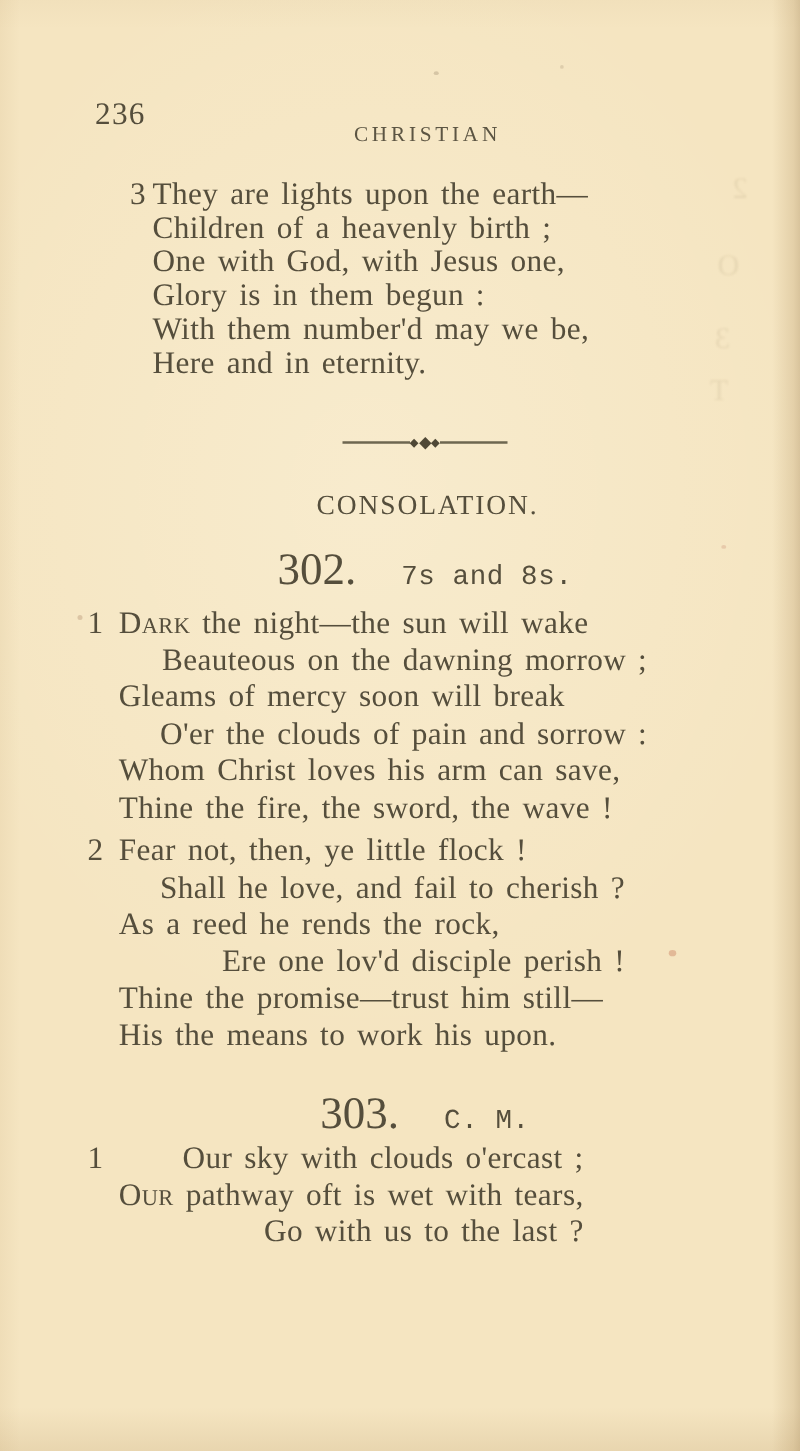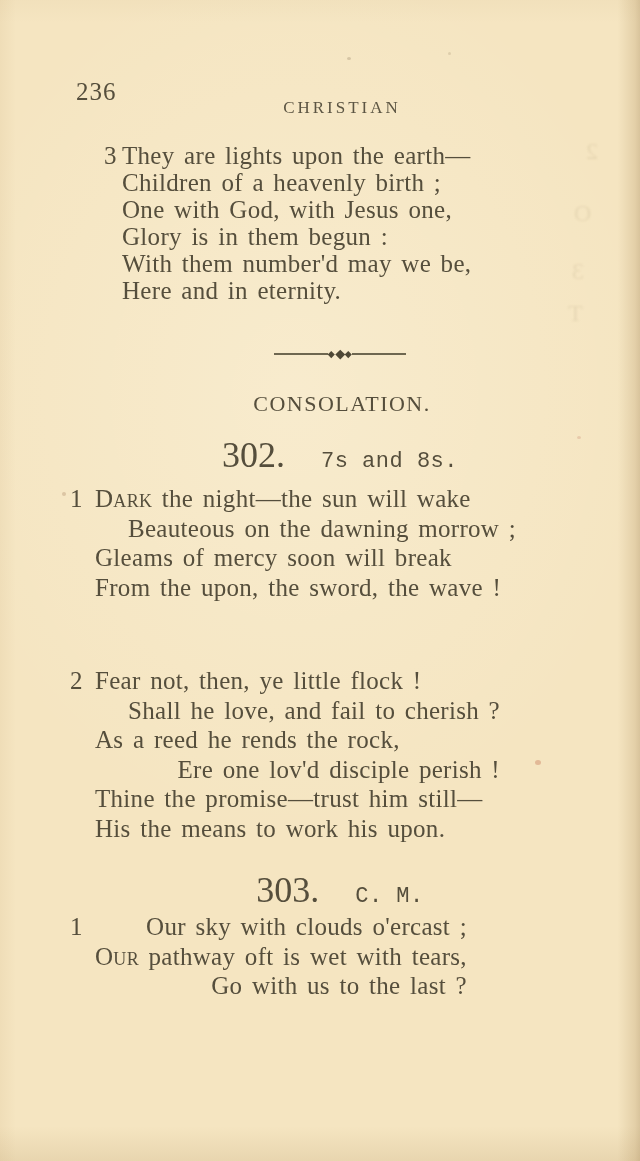--- a/index.html
+++ b/index.html
@@ -105,21 +105,23 @@
     <span class="hymn-number">302.</span>
     <span class="hymn-meter">7s and 8s.</span>
   </div>
 
   <div class="verse" id="verse-302-1">
       <span class="vnum">1</span>
       <div class="vlines">
         <div class="vline"><span class="lead">Dark</span> the night—the sun will wake</div>
         <div class="vline indent">Beauteous on the dawning morrow ;</div>
         <div class="vline">Gleams of mercy soon will break</div>
-        <div class="vline">From the upon, the sword, the wave !</div>
+        <div class="vline indent">O'er the clouds of pain and sorrow :</div>
+        <div class="vline">Whom Christ loves his arm can save,</div>
+        <div class="vline">Thine the fire, the sword, the wave !</div>
       </div>
     </div>
   <div class="verse" id="verse-302-2">
       <span class="vnum">2</span>
       <div class="vlines">
         <div class="vline">Fear not, then, ye little flock !</div>
         <div class="vline indent">Shall he love, and fail to cherish ?</div>
         <div class="vline">As a reed he rends the rock,</div>
         <div class="vline indent">Ere one lov'd disciple perish !</div>
         <div class="vline">Thine the promise—trust him still—</div>

